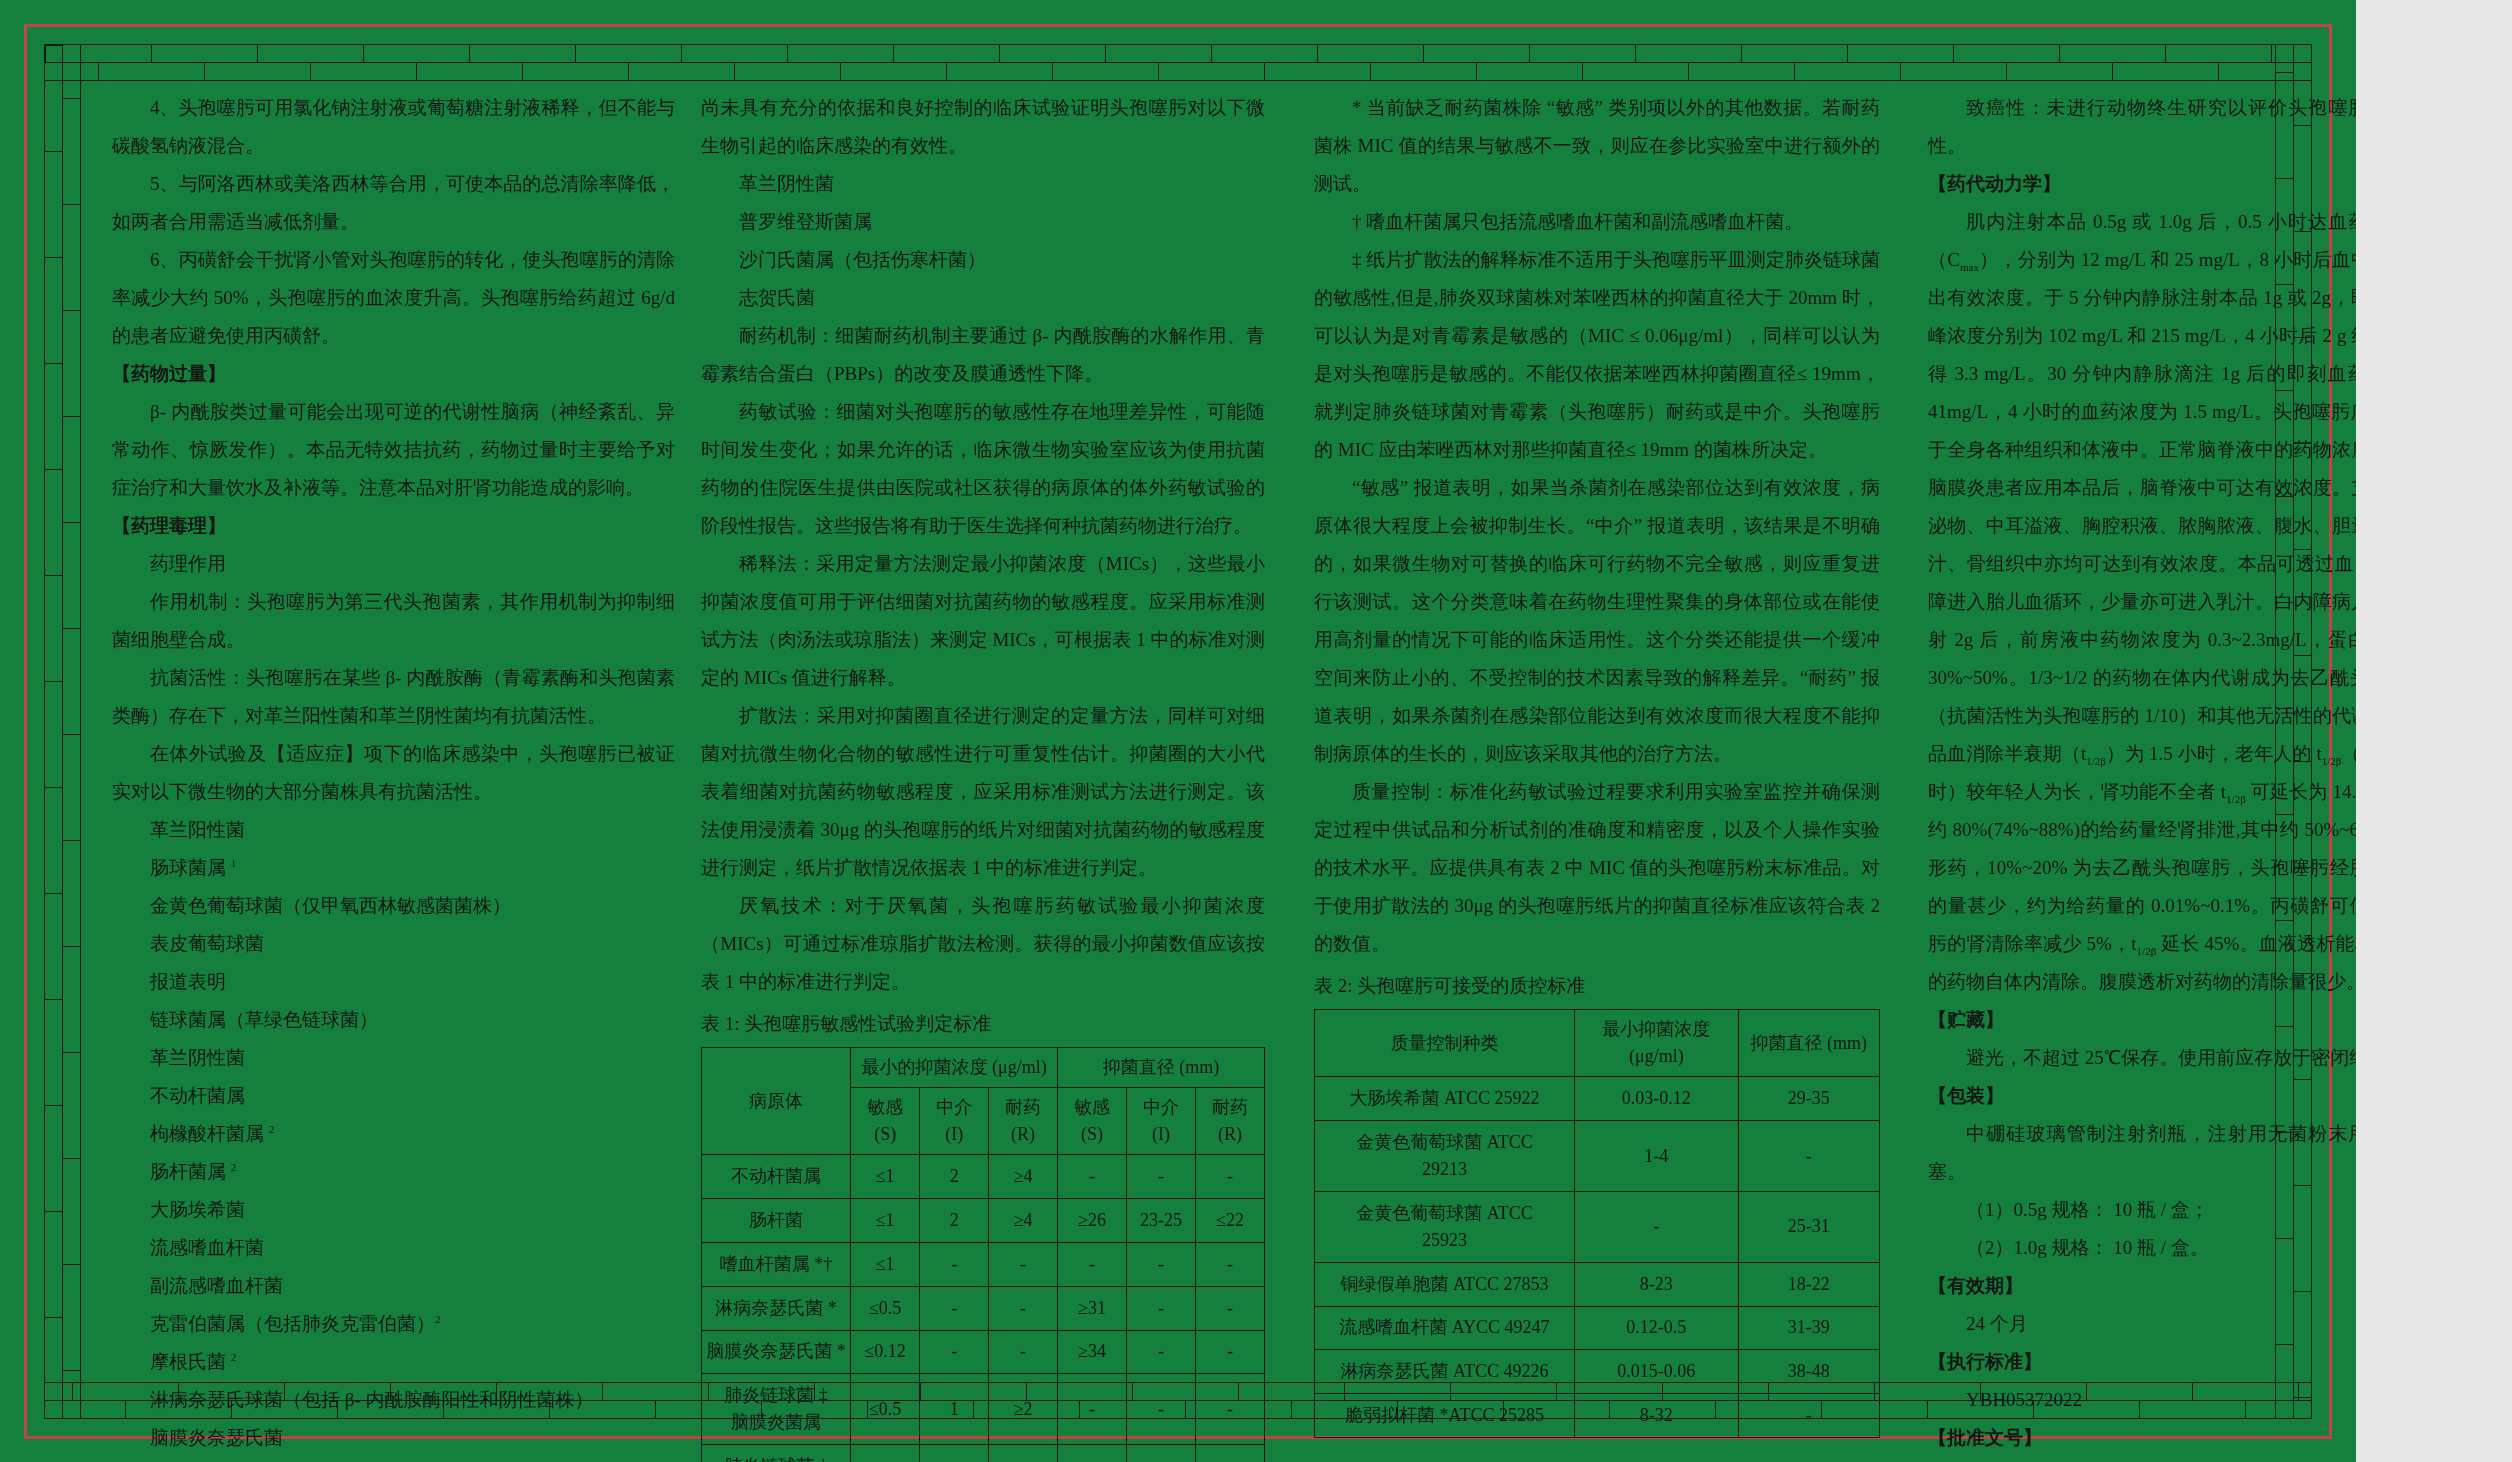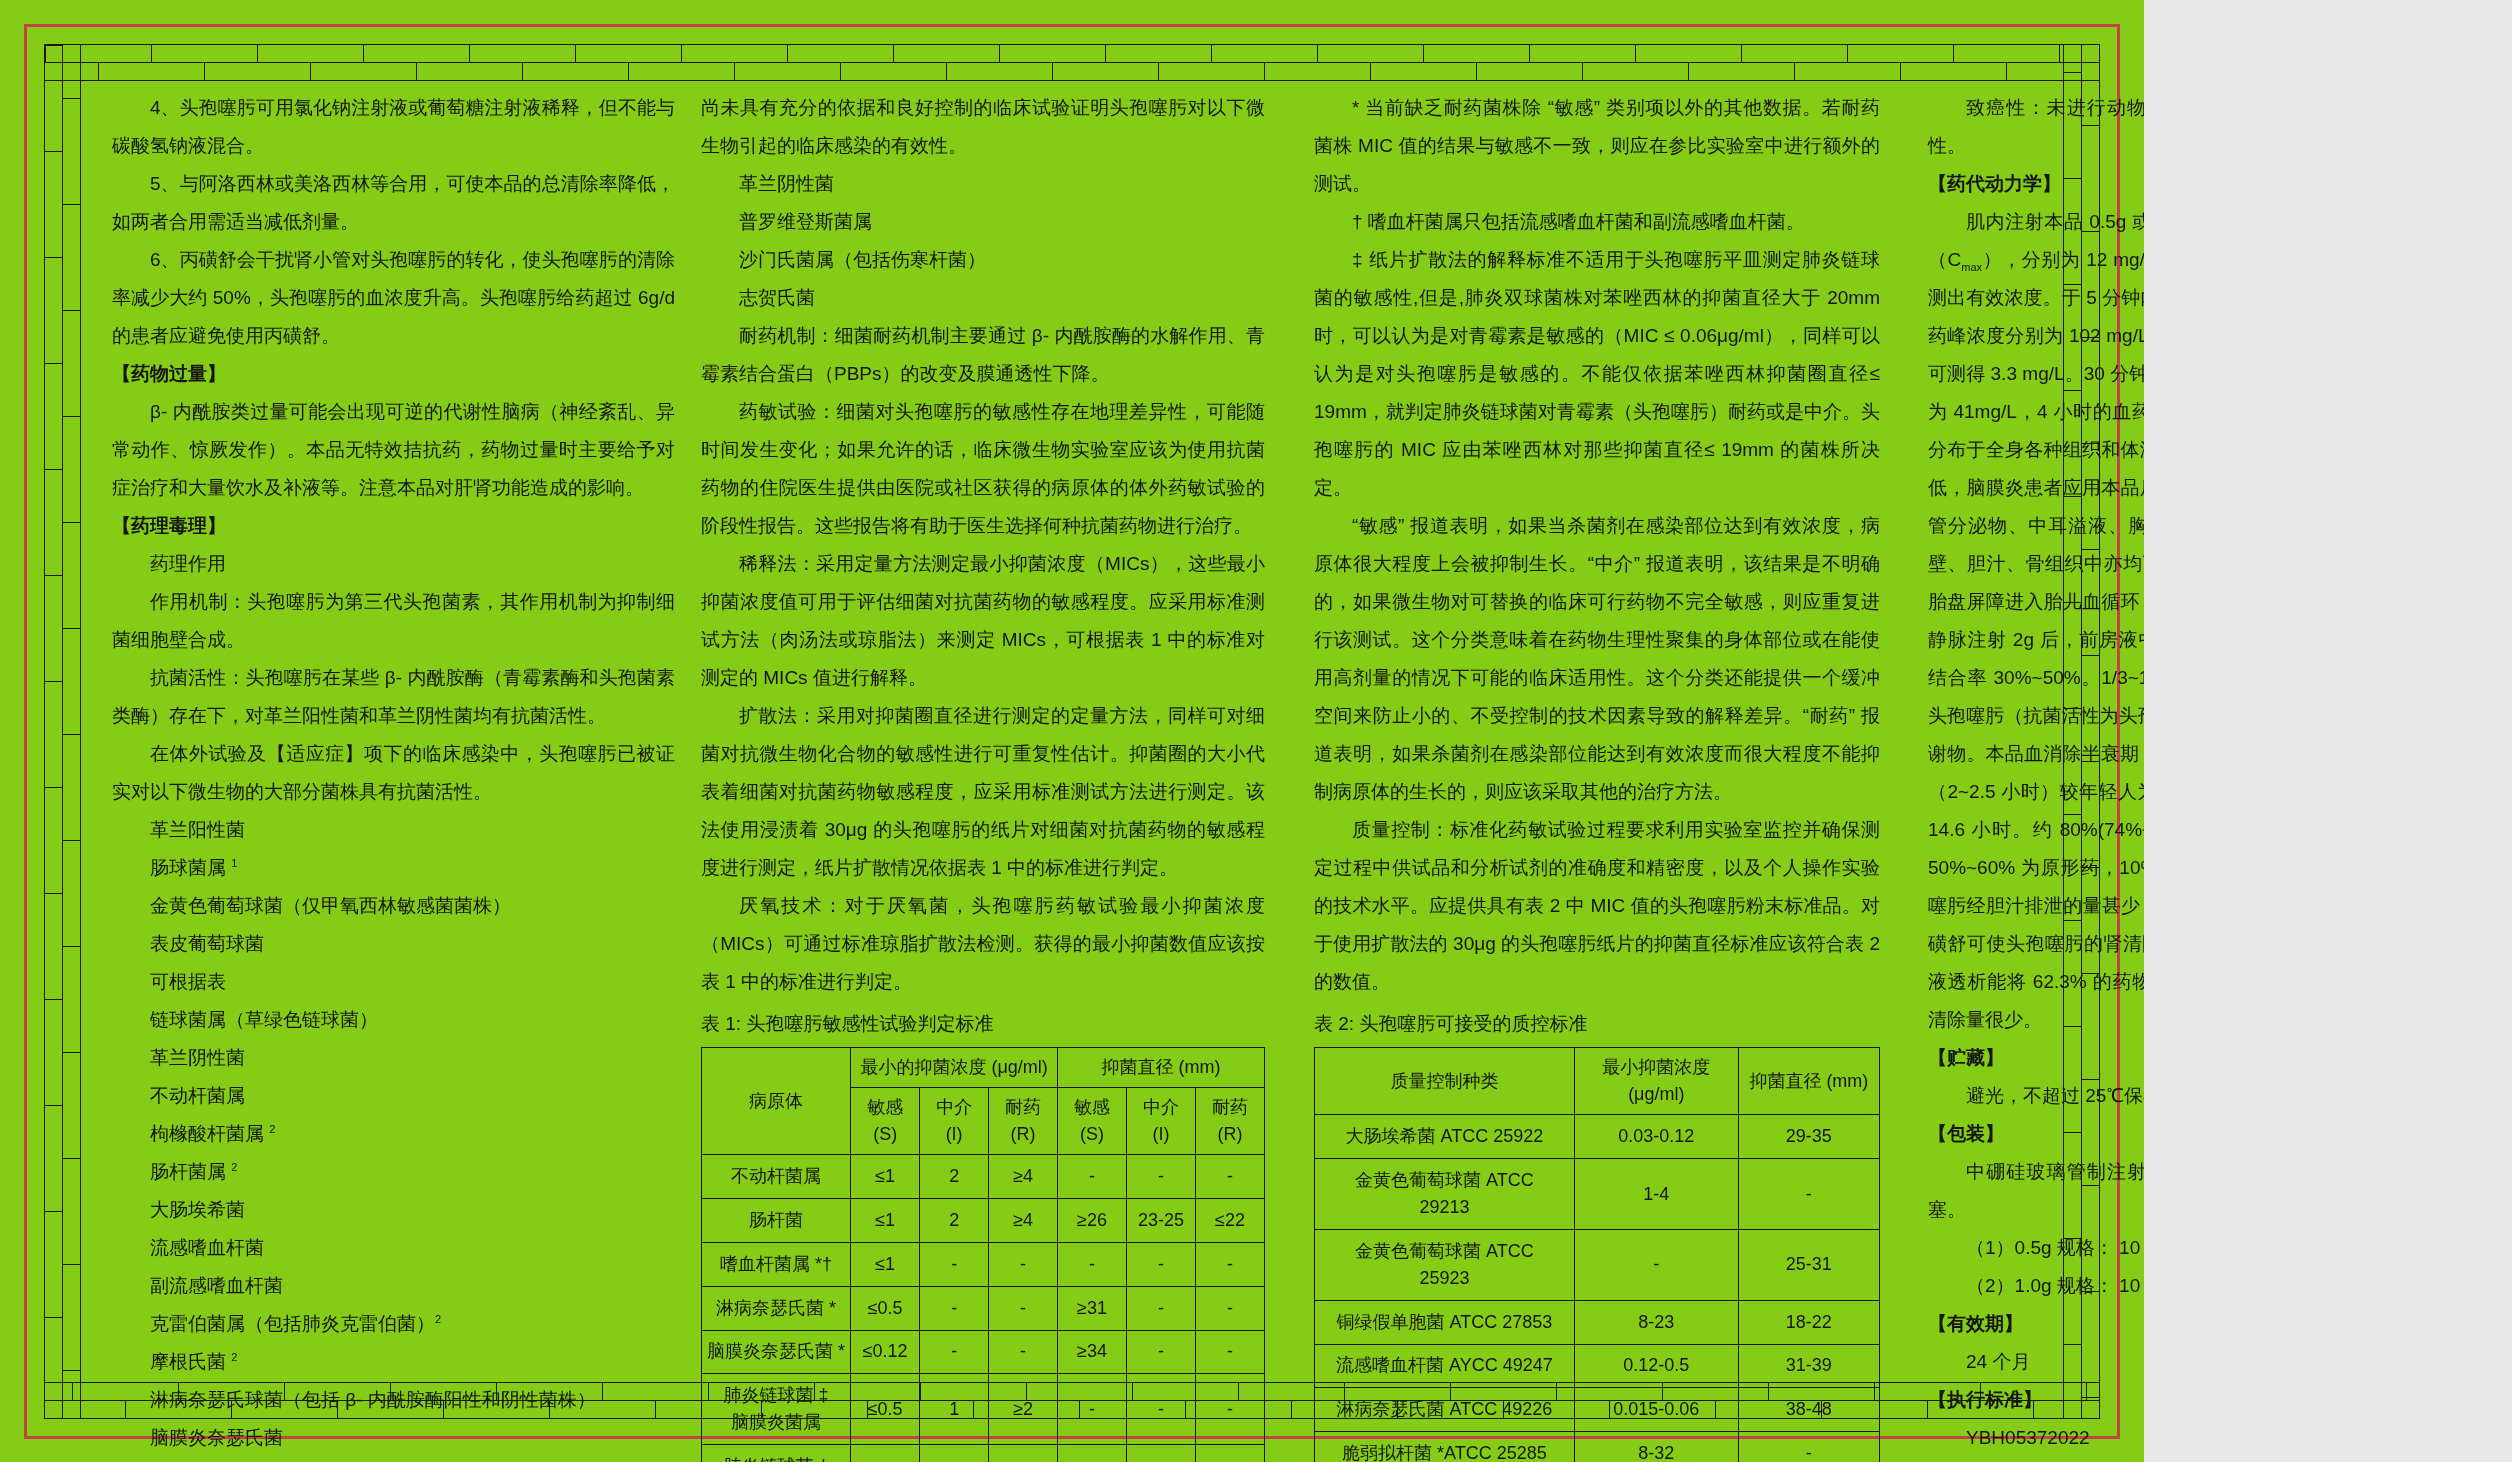--- a/index.html
+++ b/index.html
@@ -1,17 +1,17 @@
 <!DOCTYPE html>
 <html style="font-size:9.7px"><head>
 <meta charset="utf-8">
 <style>
   html,body{margin:0;padding:0;background:#e8e8e8;}
-  .sheet{position:relative;width:2144px;height:1463px;background:#84cc16;overflow:hidden;
-         font-family:Liberation Sans, sans-serif;color:#151515;}
+  .sheet{position:relative;width:2356px;height:1463px;background:#15803d;overflow:hidden;
+         font-family:Liberation Serif, serif;color:#151515;}
   .red-frame{position:absolute;inset:24px;border:3px solid #c24444;pointer-events:none;}
   .frame{position:absolute;inset:44px;border:1.2px solid #1a1a1a;pointer-events:none;}
   .strip{position:absolute;background-repeat:no-repeat;}
   .strip-top{left:0;right:0;top:0;height:35px;border-bottom:1.2px solid #1a1a1a;
     background-image:linear-gradient(#1a1a1a,#1a1a1a),
       repeating-linear-gradient(90deg,#1a1a1a 0 1.2px,transparent 1.2px 106px),
       repeating-linear-gradient(90deg,#1a1a1a 0 1.2px,transparent 1.2px 106px);
     background-size:100% 1.2px,100% 17px,100% 17px;
     background-position:0 17px,0 0,53px 18px;}
   .strip-bottom{left:0;right:0;bottom:0;height:35px;border-top:1.2px solid #1a1a1a;
@@ -71,21 +71,21 @@
       <div class="tx-p">β- 内酰胺类过量可能会出现可逆的代谢性脑病（神经紊乱、异常动作、惊厥发作）。本品无特效拮抗药，药物过量时主要给予对症治疗和大量饮水及补液等。注意本品对肝肾功能造成的影响。</div>
       <div class="tx-h">【药理毒理】</div>
       <div class="tx-l">药理作用</div>
       <div class="tx-p">作用机制：头孢噻肟为第三代头孢菌素，其作用机制为抑制细菌细胞壁合成。</div>
       <div class="tx-p">抗菌活性：头孢噻肟在某些 β- 内酰胺酶（青霉素酶和头孢菌素类酶）存在下，对革兰阳性菌和革兰阴性菌均有抗菌活性。</div>
       <div class="tx-p">在体外试验及【适应症】项下的临床感染中，头孢噻肟已被证实对以下微生物的大部分菌株具有抗菌活性。</div>
       <div class="tx-l">革兰阳性菌</div>
       <div class="tx-l">肠球菌属 <sup>1</sup></div>
       <div class="tx-l">金黄色葡萄球菌（仅甲氧西林敏感菌菌株）</div>
       <div class="tx-l">表皮葡萄球菌</div>
-      <div class="tx-l">可根据表</div>
+      <div class="tx-l">报道表明</div>
       <div class="tx-l">链球菌属（草绿色链球菌）</div>
       <div class="tx-l">革兰阴性菌</div>
       <div class="tx-l">不动杆菌属</div>
       <div class="tx-l">枸橼酸杆菌属 <sup>2</sup></div>
       <div class="tx-l">肠杆菌属 <sup>2</sup></div>
       <div class="tx-l">大肠埃希菌</div>
       <div class="tx-l">流感嗜血杆菌</div>
       <div class="tx-l">副流感嗜血杆菌</div>
       <div class="tx-l">克雷伯菌属（包括肺炎克雷伯菌）<sup>2</sup></div>
       <div class="tx-l">摩根氏菌 <sup>2</sup></div>

